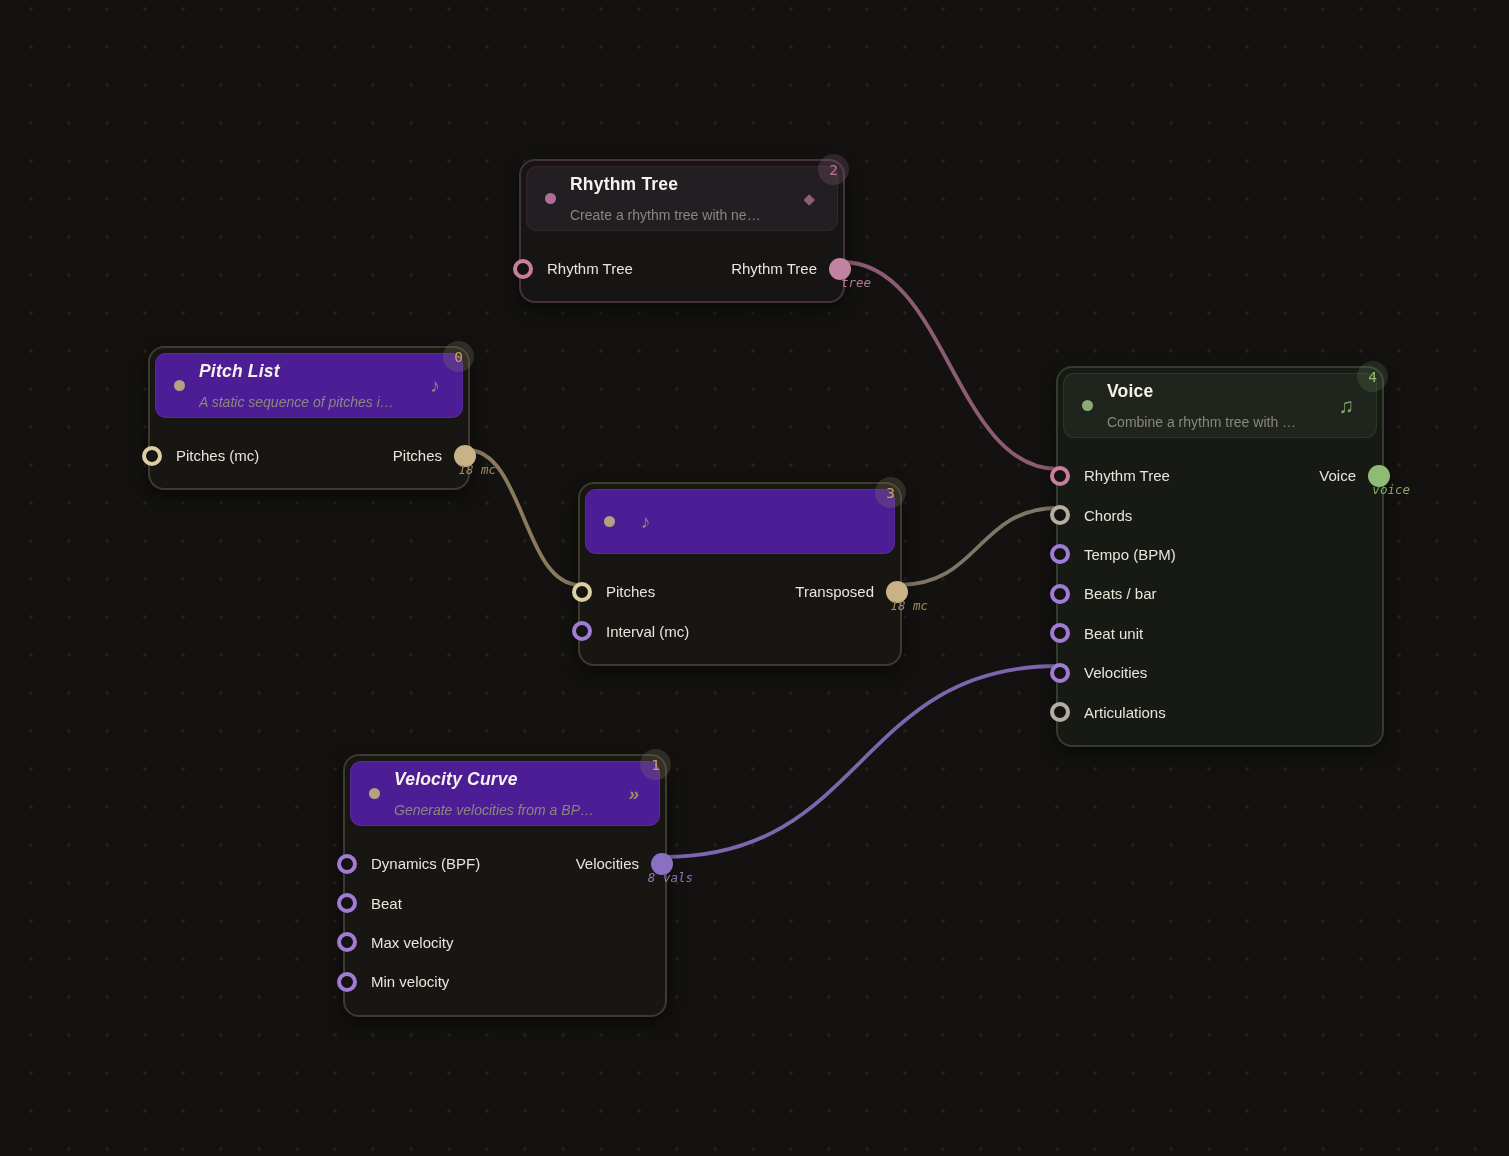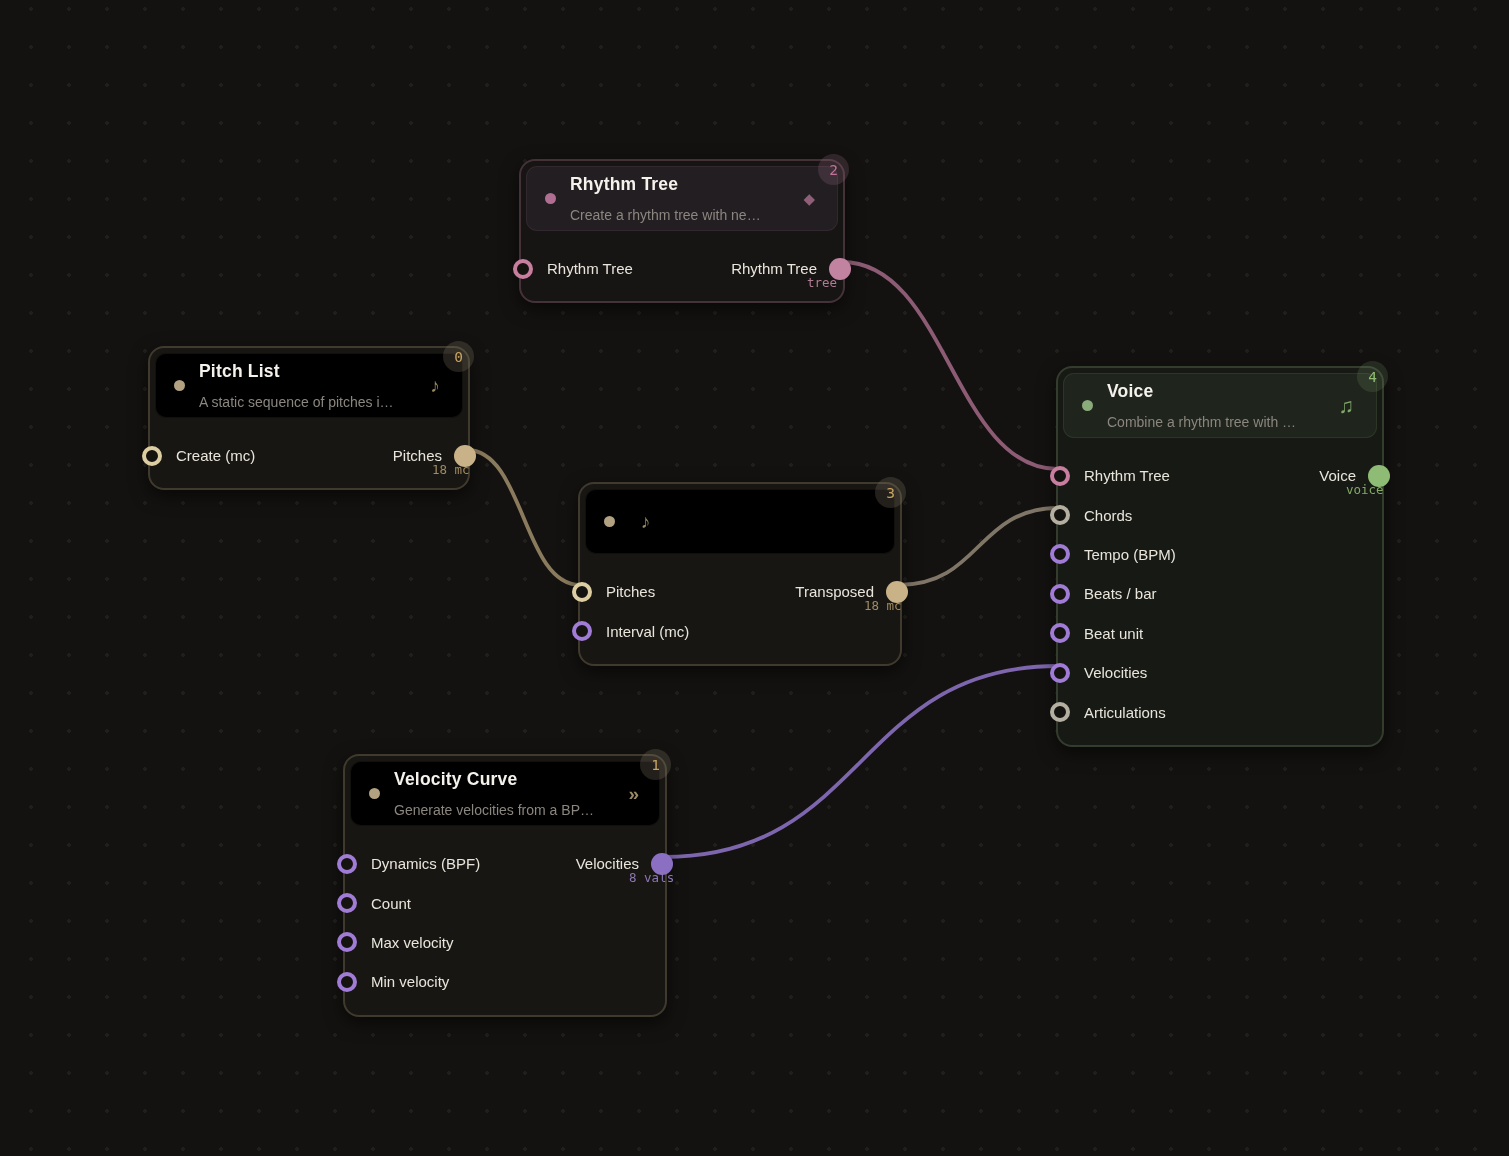--- a/index.html
+++ b/index.html
@@ -27,21 +27,21 @@
   .node--pink  { border-color:#453239; background:#171414; }
   .node--tan   { border-color:#3f3a2d; }
   .node--green { border-color:#333c2d; background:#171a14; }
 
   .node-header {
     margin:5px; height:65px; border-radius:11px;
     display:flex; align-items:center;
     padding:0 22px 0 18px;
   }
   .node--pink  .node-header { background:#221e22; border:1px solid rgba(200,126,158,0.10); }
-  .node--tan   .node-header { background:#000000; border:1px solid rgba(217,200,157,0.08); }
+  .node--tan   .node-header { background:#4c1d95; border:1px solid rgba(217,200,157,0.08);font-style:italic; }
   .node--green .node-header { background:#1f241c; border:1px solid rgba(143,188,117,0.12); }
 
   .hdot { width:11px; height:11px; border-radius:50%; margin-right:14px; flex:0 0 auto; }
   .hdot--pink { background:#b06f92; } .hdot--tan { background:#b3a281; } .hdot--green { background:#8aab7a; }
 
   .htext { flex:1 1 auto; min-width:0; }
   .ntitle { font-size:17.5px; font-weight:bold; color:#f5f2ec; letter-spacing:0.2px; line-height:1.2; }
   .nsub { font-size:14px; color:#8b867f; margin-top:12px; white-space:nowrap; overflow:hidden; }
 
   .hicon { flex:0 0 auto; margin-left:12px; line-height:1; }
@@ -84,21 +84,21 @@
     position:absolute; right:-8px; top:50%; transform:translateY(-50%);
     width:22px; height:22px; border-radius:50%;
   }
   .fill--pink   { background:#c183a0; }
   .fill--tan    { background:#c9b287; }
   .fill--purple { background:#8b6fc3; }
   .fill--green  { background:#8fbc75; }
 
   .out-value {
     position:absolute; right:-28px; top:26px; width:64px;
-    text-align:left; font-family:"DejaVu Sans Mono", monospace; font-size:12.5px;
+    text-align:right; font-family:"DejaVu Sans Mono", monospace; font-size:12.5px;font-style:italic;
   }
   .val--pink { color:#b07c93; } .val--tan { color:#a18b61; }
   .val--purple { color:#8d77b5; } .val--green { color:#84a865; }
 
   
   #node-rhythm-tree   { left:519px;  top:159px; width:326px; }
   #node-pitch-list    { left:148px;  top:346px; width:322px; }
   #node-transpose     { left:578px;  top:482px; width:324px; }
   #node-voice         { left:1056px; top:366px; width:328px; }
   #node-velocity-curve{ left:343px;  top:754px; width:324px; }
@@ -142,21 +142,21 @@
       <span class="hdot hdot--tan"></span>
       <span class="htext">
         <span class="ntitle" style="display:block">Pitch List</span>
         <span class="nsub" style="display:block">A static sequence of pitches i…</span>
       </span>
       <span class="hicon hicon--note">♪</span>
     </div>
     <div class="ports">
       <div class="prow">
         <span class="port-in ring--tan"></span>
-        <span class="plabel">Create (mc)</span>
+        <span class="plabel">Pitches (mc)</span>
         <span class="plabel plabel--out">Pitches</span>
         <span class="port-out fill--tan"></span>
         <span class="out-value val--tan">18 mc</span>
       </div>
     </div>
   </div>
 
   <div class="node node--tan" id="node-transpose">
     <div class="badge badge--tan">3</div>
     <div class="node-header">
@@ -236,21 +236,21 @@
     <div class="ports">
       <div class="prow">
         <span class="port-in ring--purple"></span>
         <span class="plabel">Dynamics (BPF)</span>
         <span class="plabel plabel--out">Velocities</span>
         <span class="port-out fill--purple"></span>
         <span class="out-value val--purple">8 vals</span>
       </div>
       <div class="prow">
         <span class="port-in ring--purple"></span>
-        <span class="plabel">Count</span>
+        <span class="plabel">Beat</span>
       </div>
       <div class="prow">
         <span class="port-in ring--purple"></span>
         <span class="plabel">Max velocity</span>
       </div>
       <div class="prow">
         <span class="port-in ring--purple"></span>
         <span class="plabel">Min velocity</span>
       </div>
     </div>

